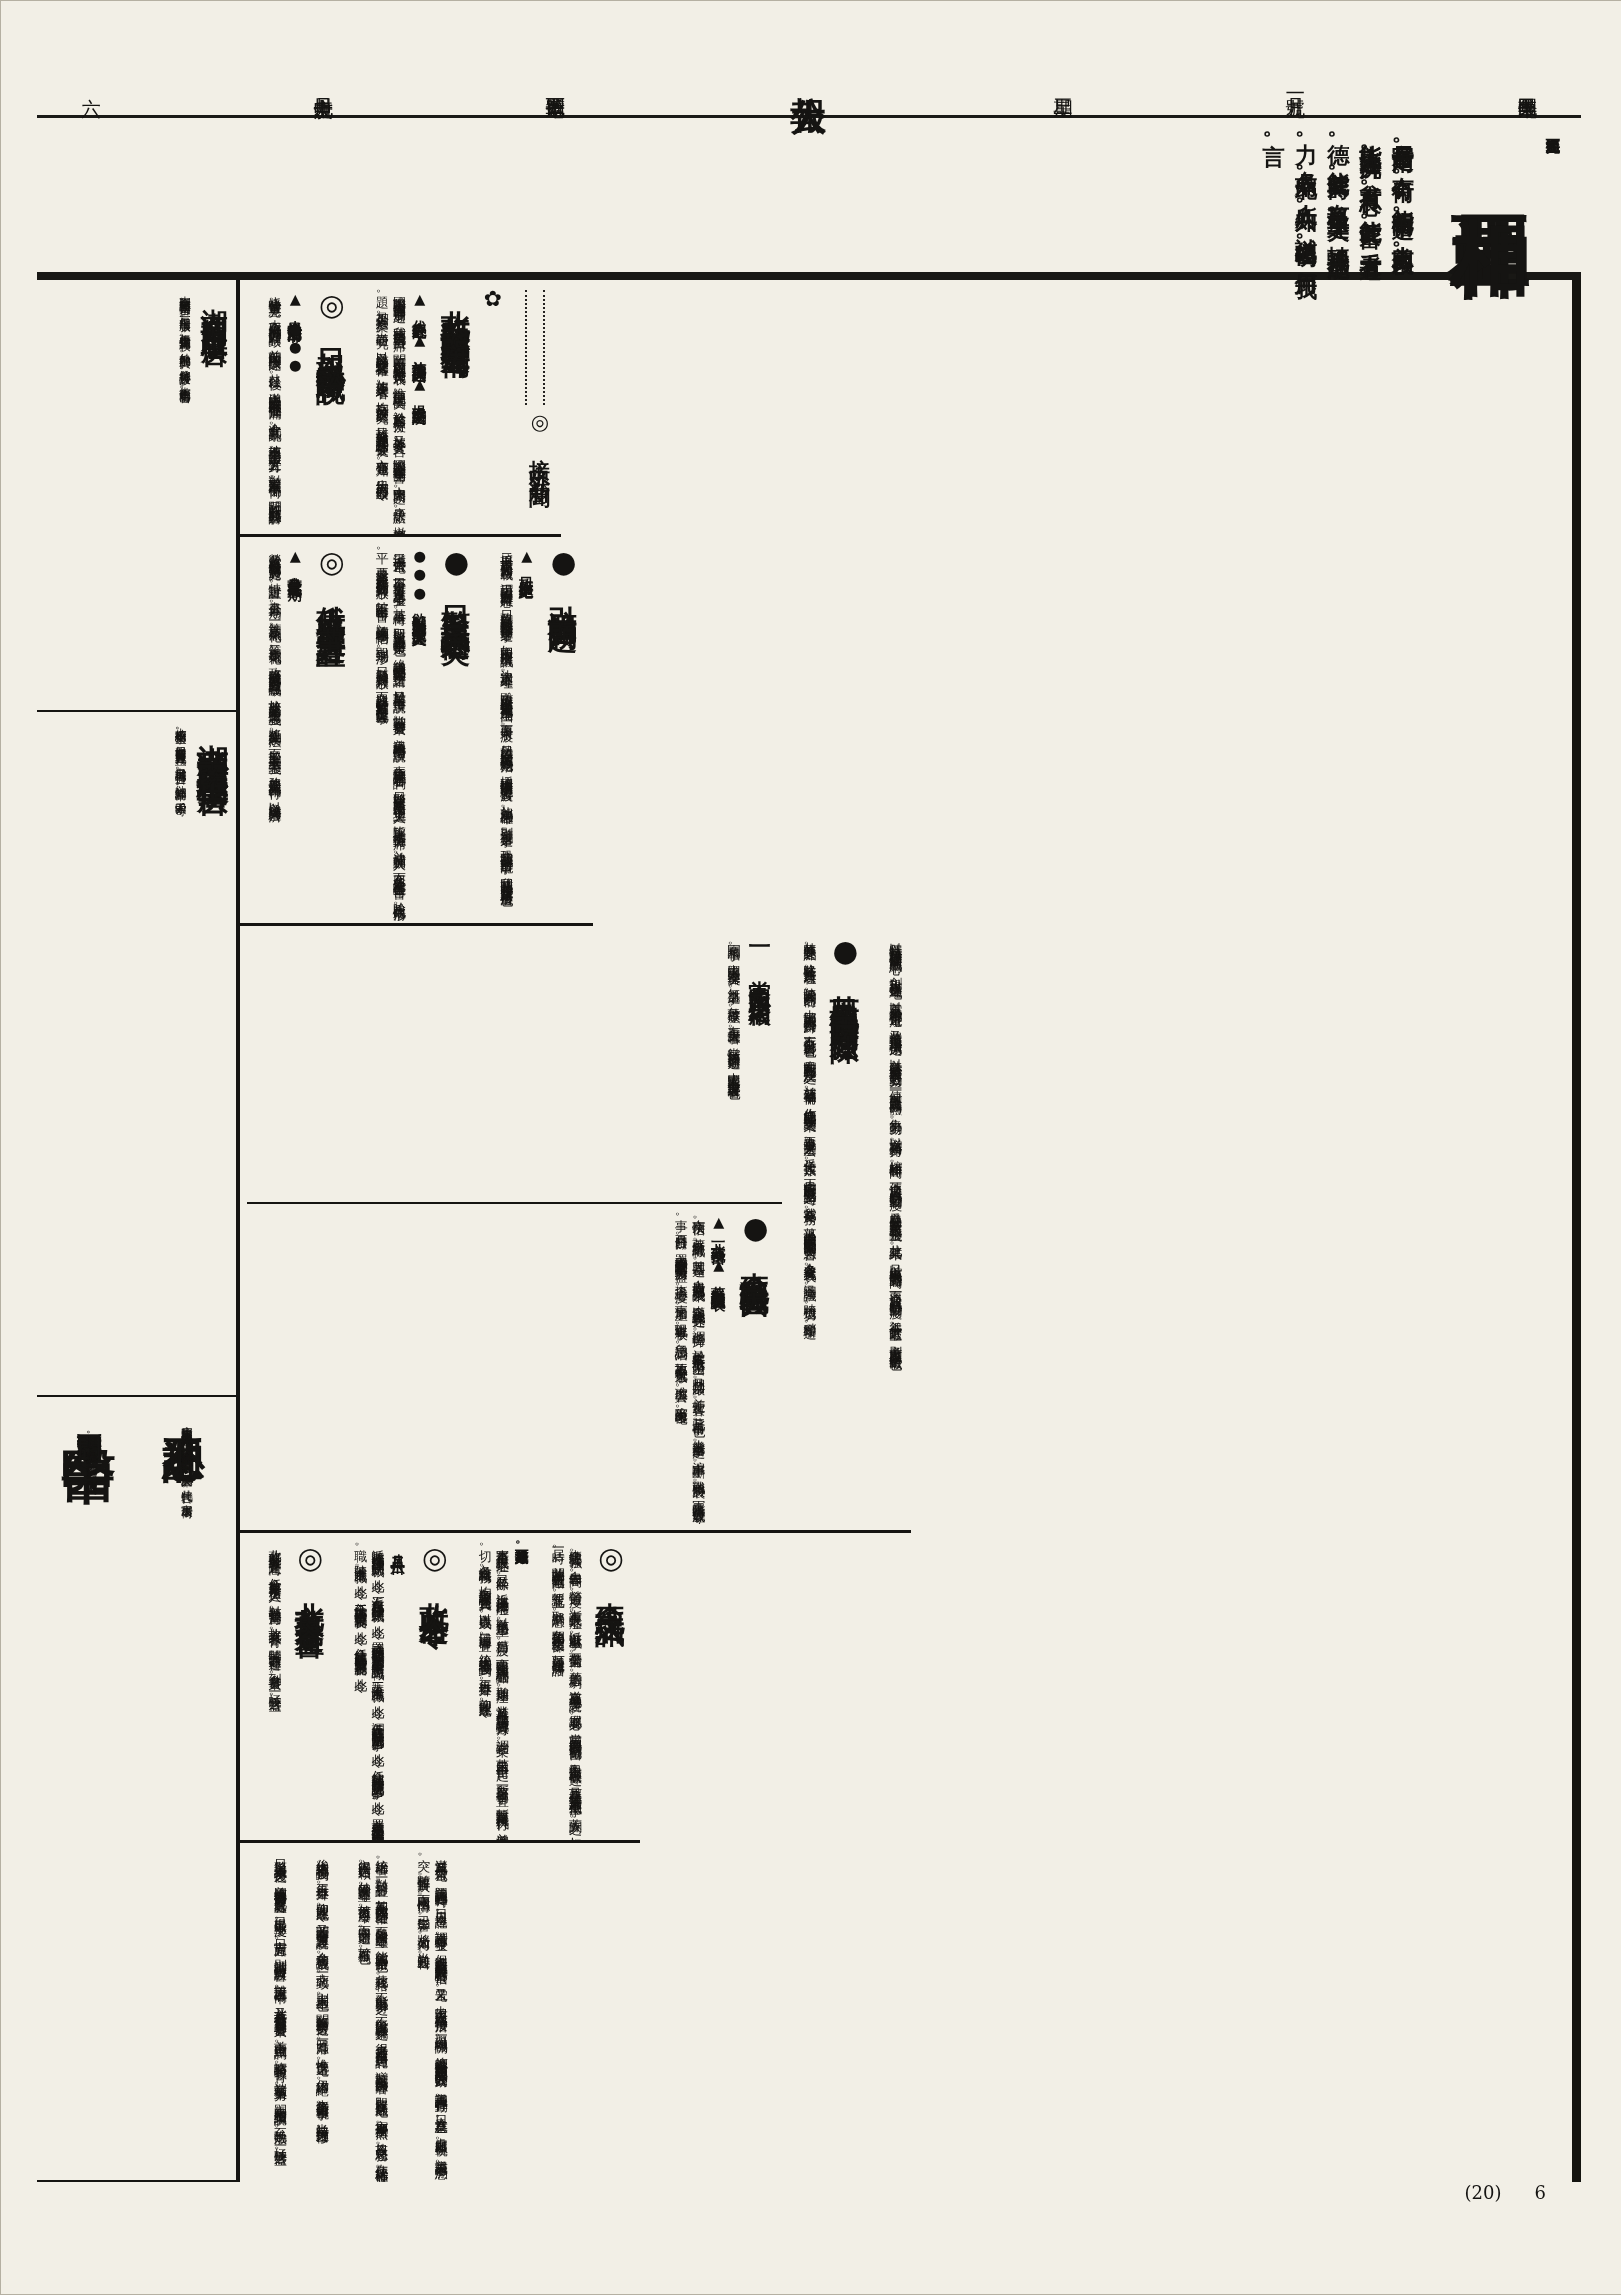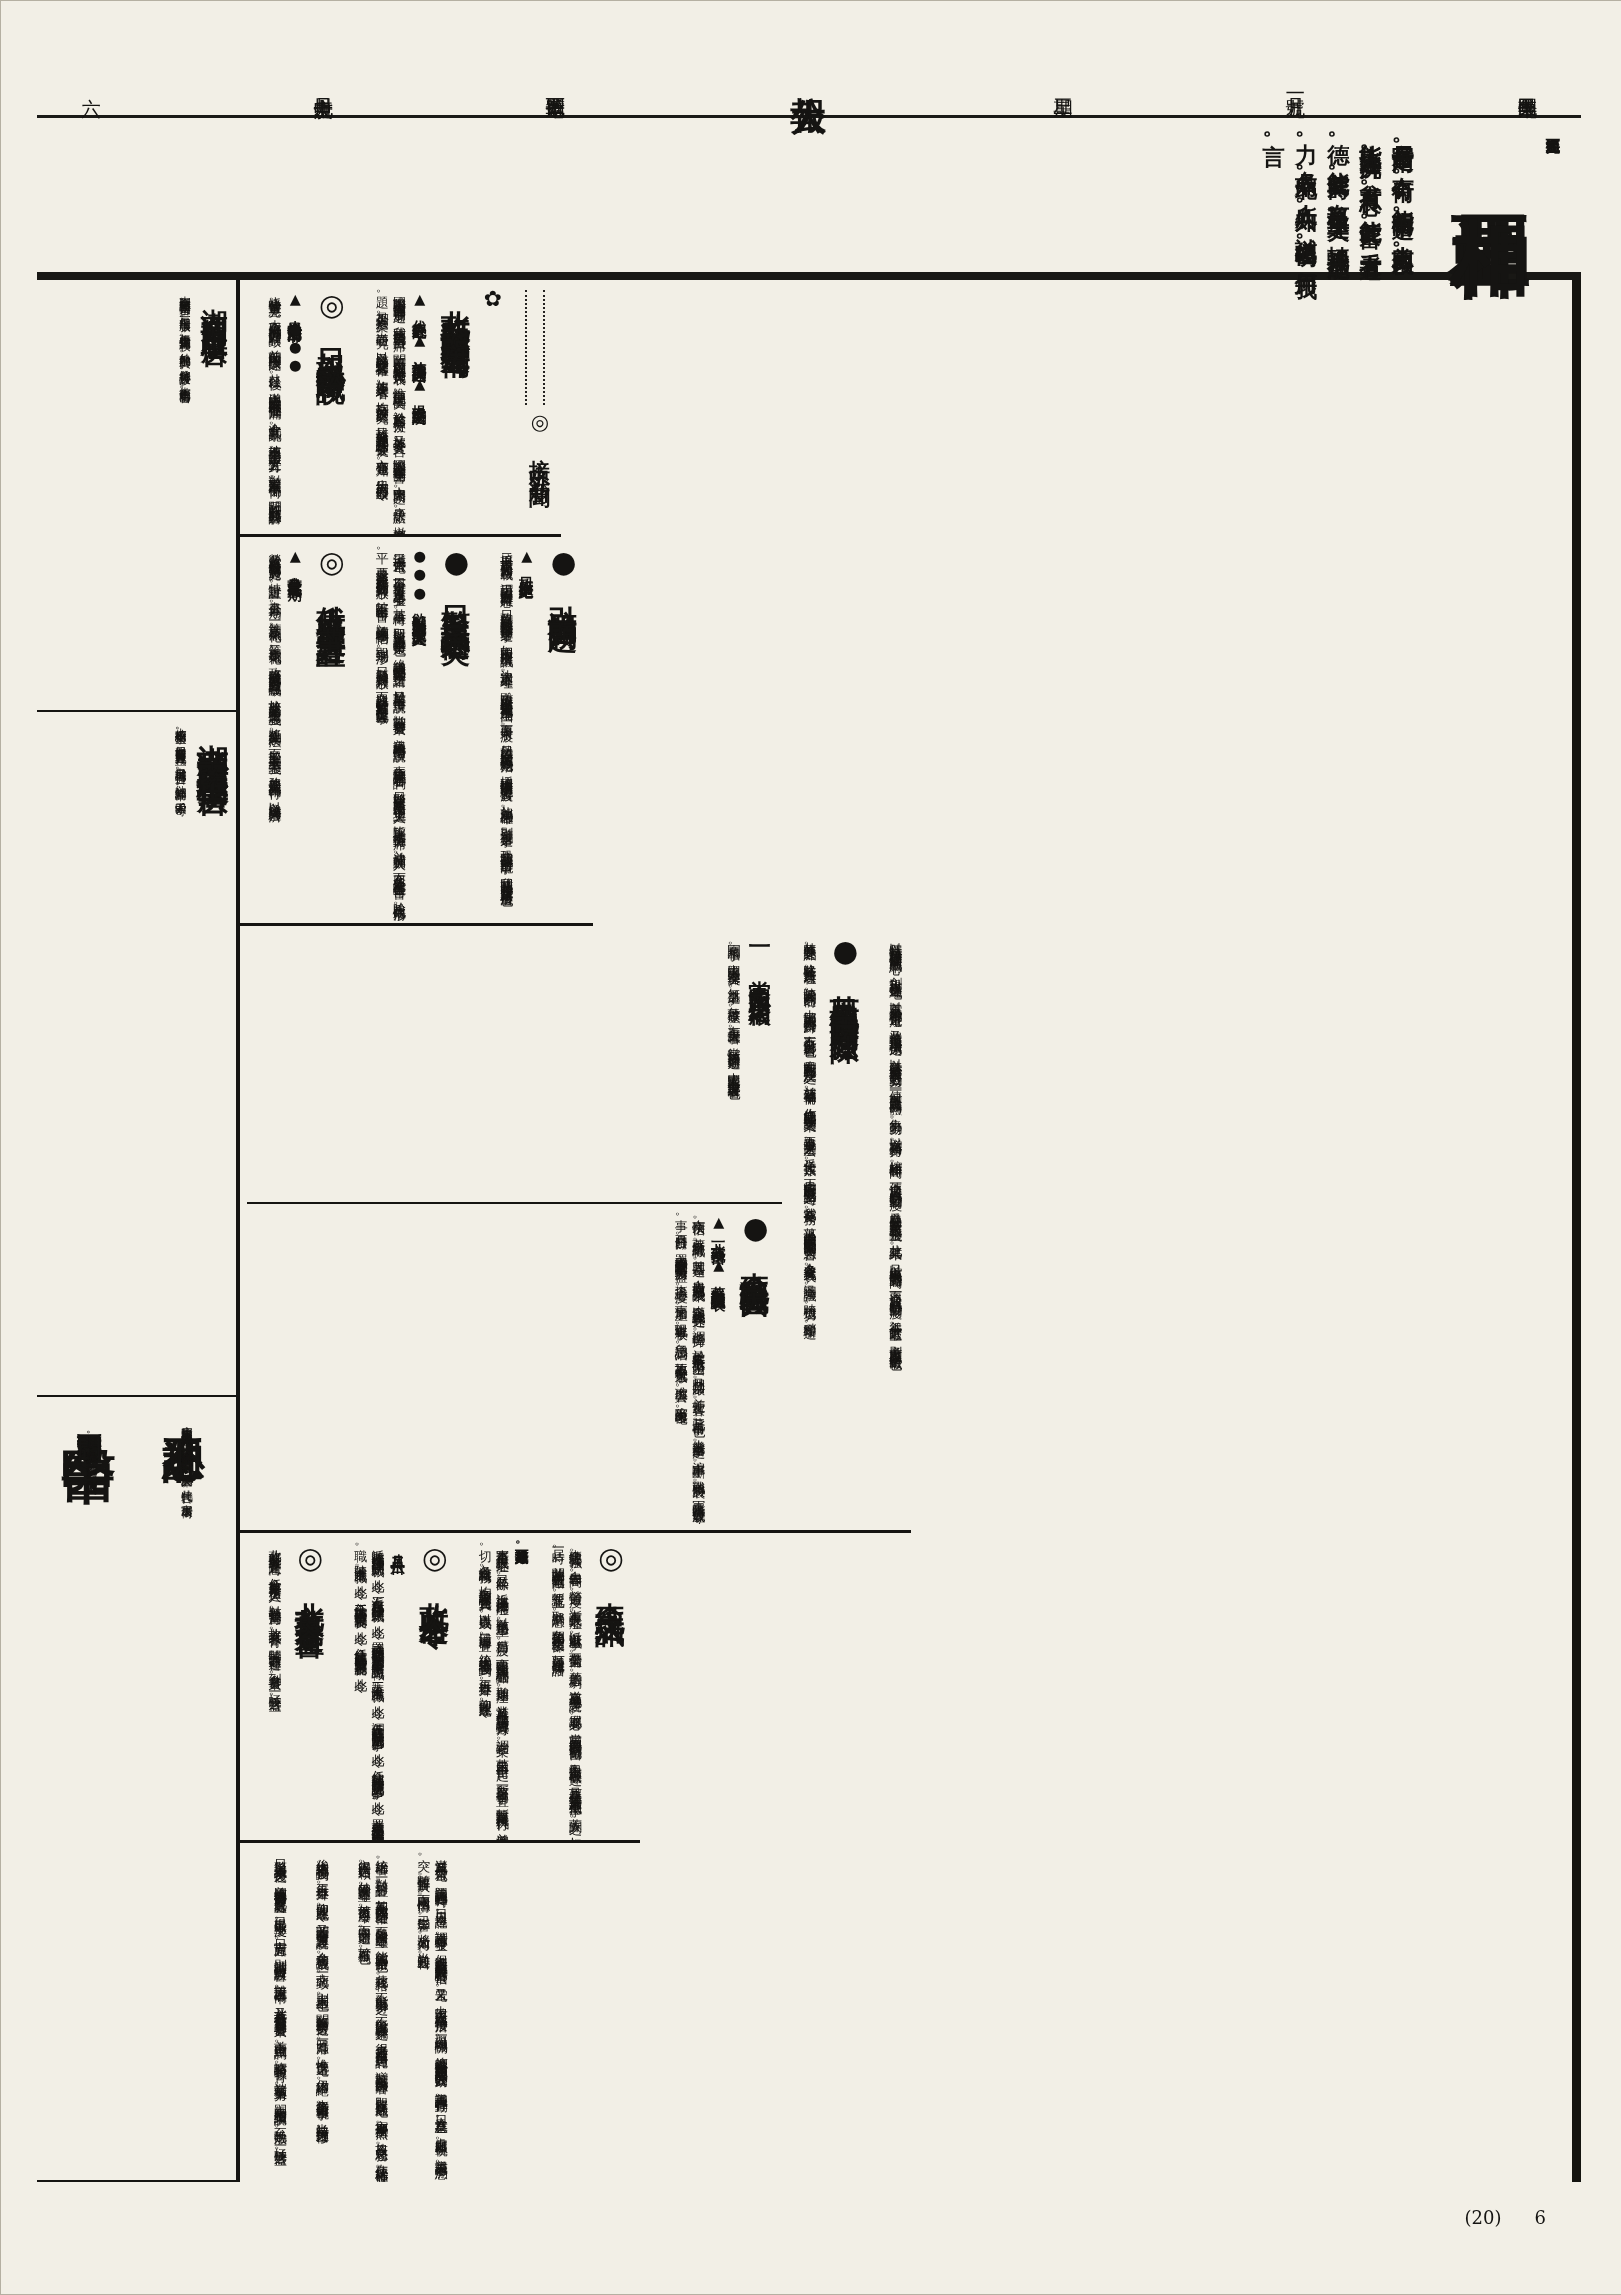--- a/index.html
+++ b/index.html
@@ -58,21 +58,21 @@
   .deco{font-size:21.6px;line-height:1;margin:0 2.9px;}
   .kicker-col{display:flex;flex-direction:row;height:100%;margin-block-end:13px;}
   .orn{width:16px;height:96%;border-left:2.9px dotted #242220;border-right:2.9px dotted #242220;margin:4.3px 8.6px;}
   .kicker{font-size:21px;font-weight:700;letter-spacing:7.2px;height:100%;}
   .stack{writing-mode:horizontal-tb;width:535px;height:100%;display:flex;flex-direction:column;box-sizing:border-box;}
   .stack-top{writing-mode:vertical-rl;height:46%;border-bottom:2.9px solid #161512;overflow:hidden;padding:2.9px 4.3px;box-sizing:border-box;}
   .stack-bot{writing-mode:vertical-rl;flex:1;overflow:hidden;padding:4.3px;box-sizing:border-box;}
   .sec-title{font-size:22.3px;font-weight:700;letter-spacing:2.9px;margin:0 4.3px;line-height:1.2;}
   .contp{margin-block-end:24.5px;}
   
-  .pfooter{height:46px;display:flex;justify-content:flex-end;align-items:flex-end;gap:33px;padding:0 35px;font-size:18px;}
+  .pfooter{height:46px;display:flex;justify-content:flex-end;align-items:flex-start;gap:33px;padding:0 35px;font-size:18px;}
 </style>
 </head>
 <body>
 
 <div class="page">
 
   <div class="masthead">
     <span class="rtlseq mh-item">中華民國九年</span>
     <span class="rtlseq mh-item">九月一號</span>
     <span class="rtlseq mh-item">星期三</span>

